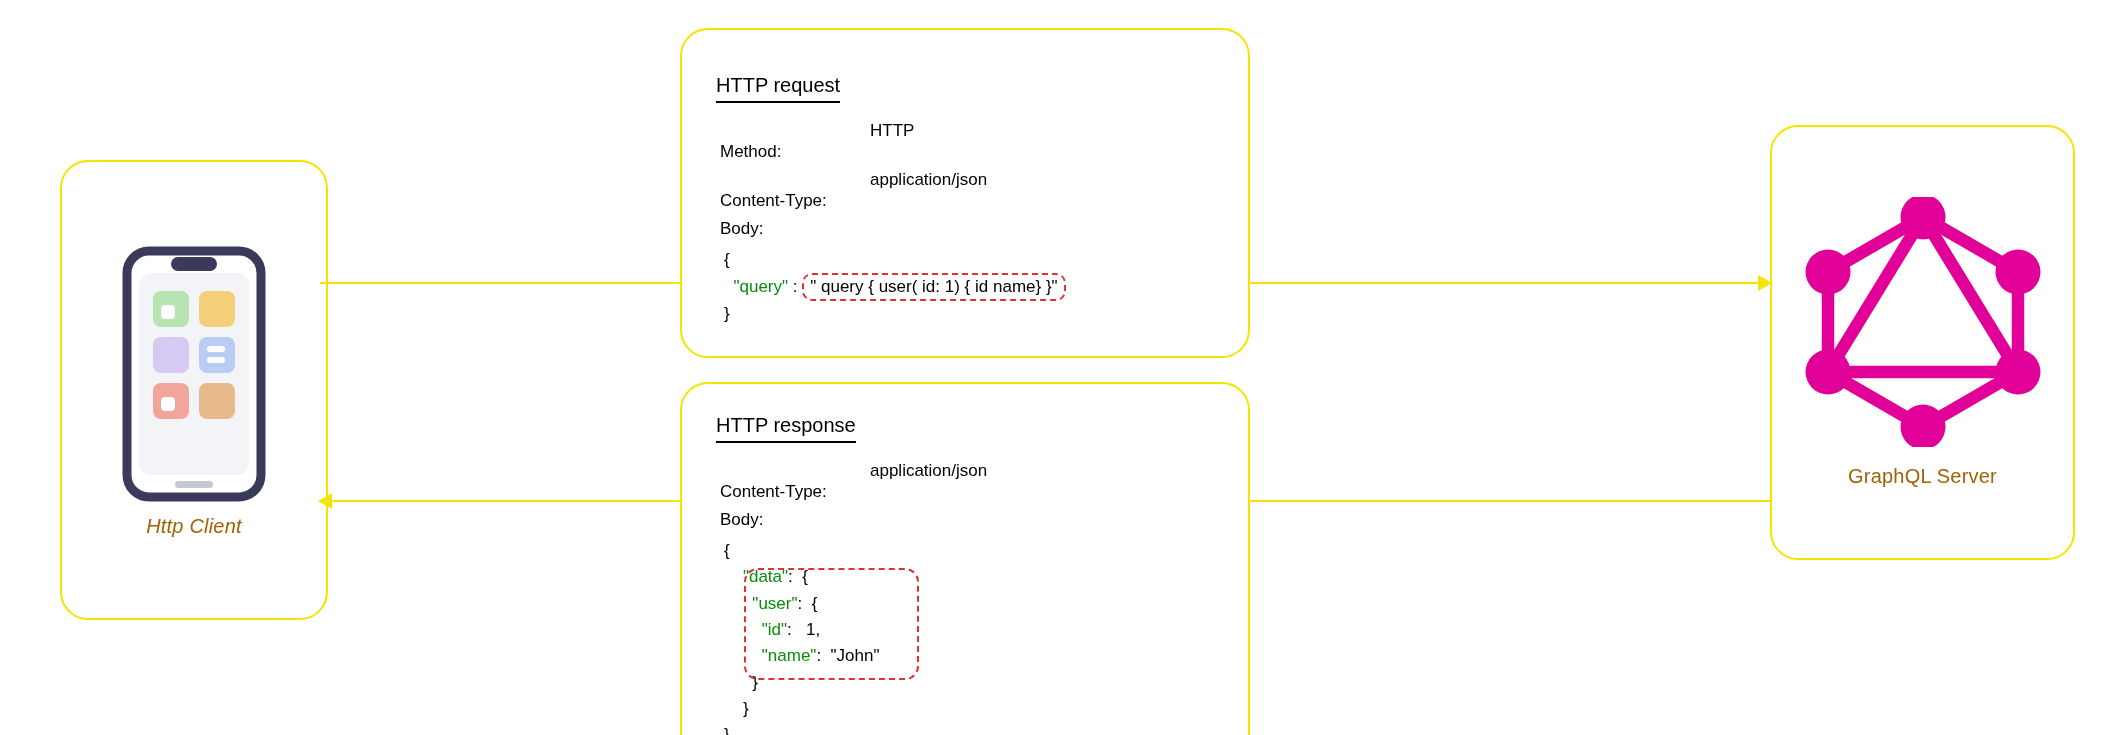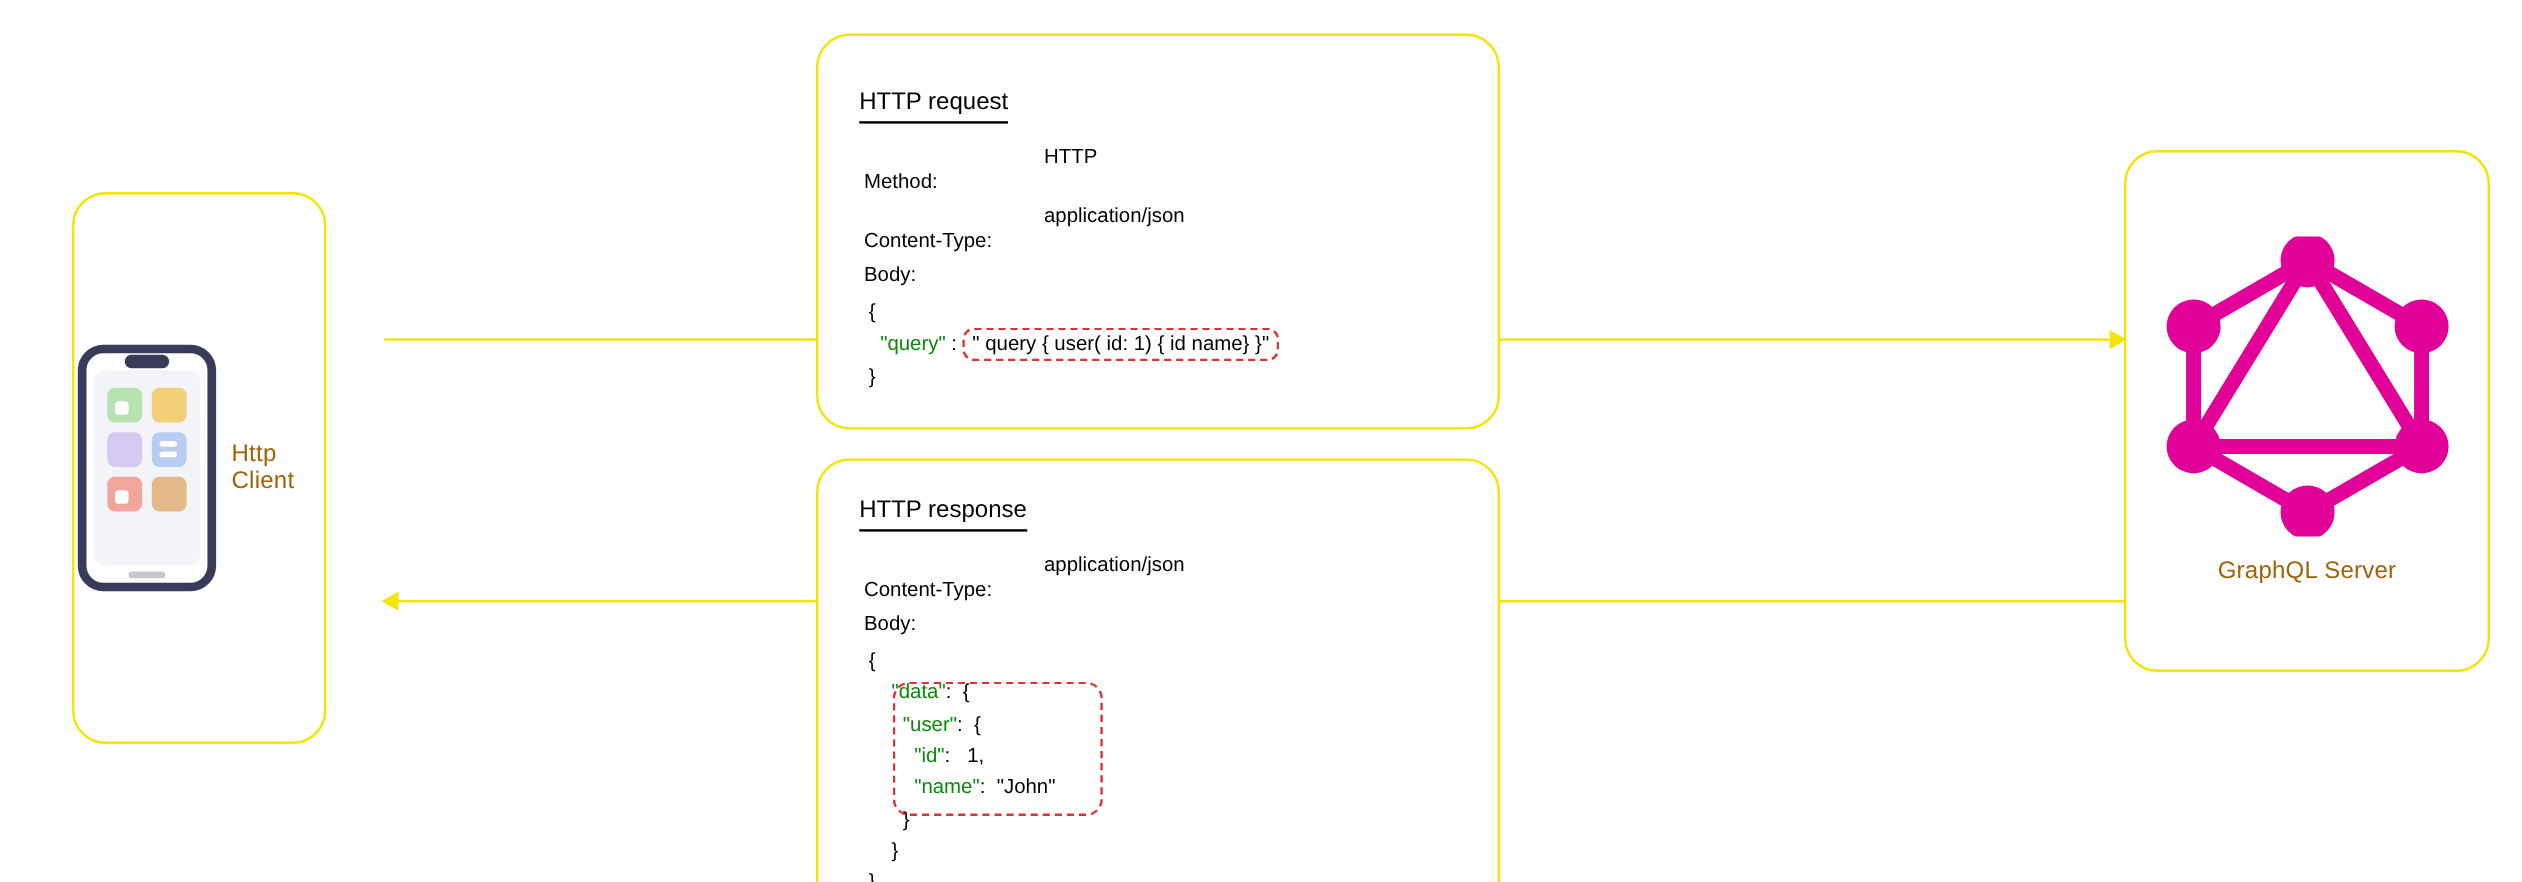--- a/index.html
+++ b/index.html
@@ -12,27 +12,28 @@
   }
   .box {
     position: absolute;
     border: 2.5px solid #f4e400;
     border-radius: 28px;
     background: #fff;
   }
   .client-box {
     left: 60px;
     top: 160px;
-    width: 212px;
+    width: 268px;
     height: 460px;
     display: flex;
-    flex-direction: row;
+    flex-direction: column;
     align-items: center;
     justify-content: center;
     gap: 10px;
+    font-style: italic;
   }
   .client-label, .server-label {
     font-size: 20px;
     color: #a16207;
     letter-spacing: 0.2px;
   }
   .server-box {
     left: 1770px;
     top: 125px;
     width: 305px;

